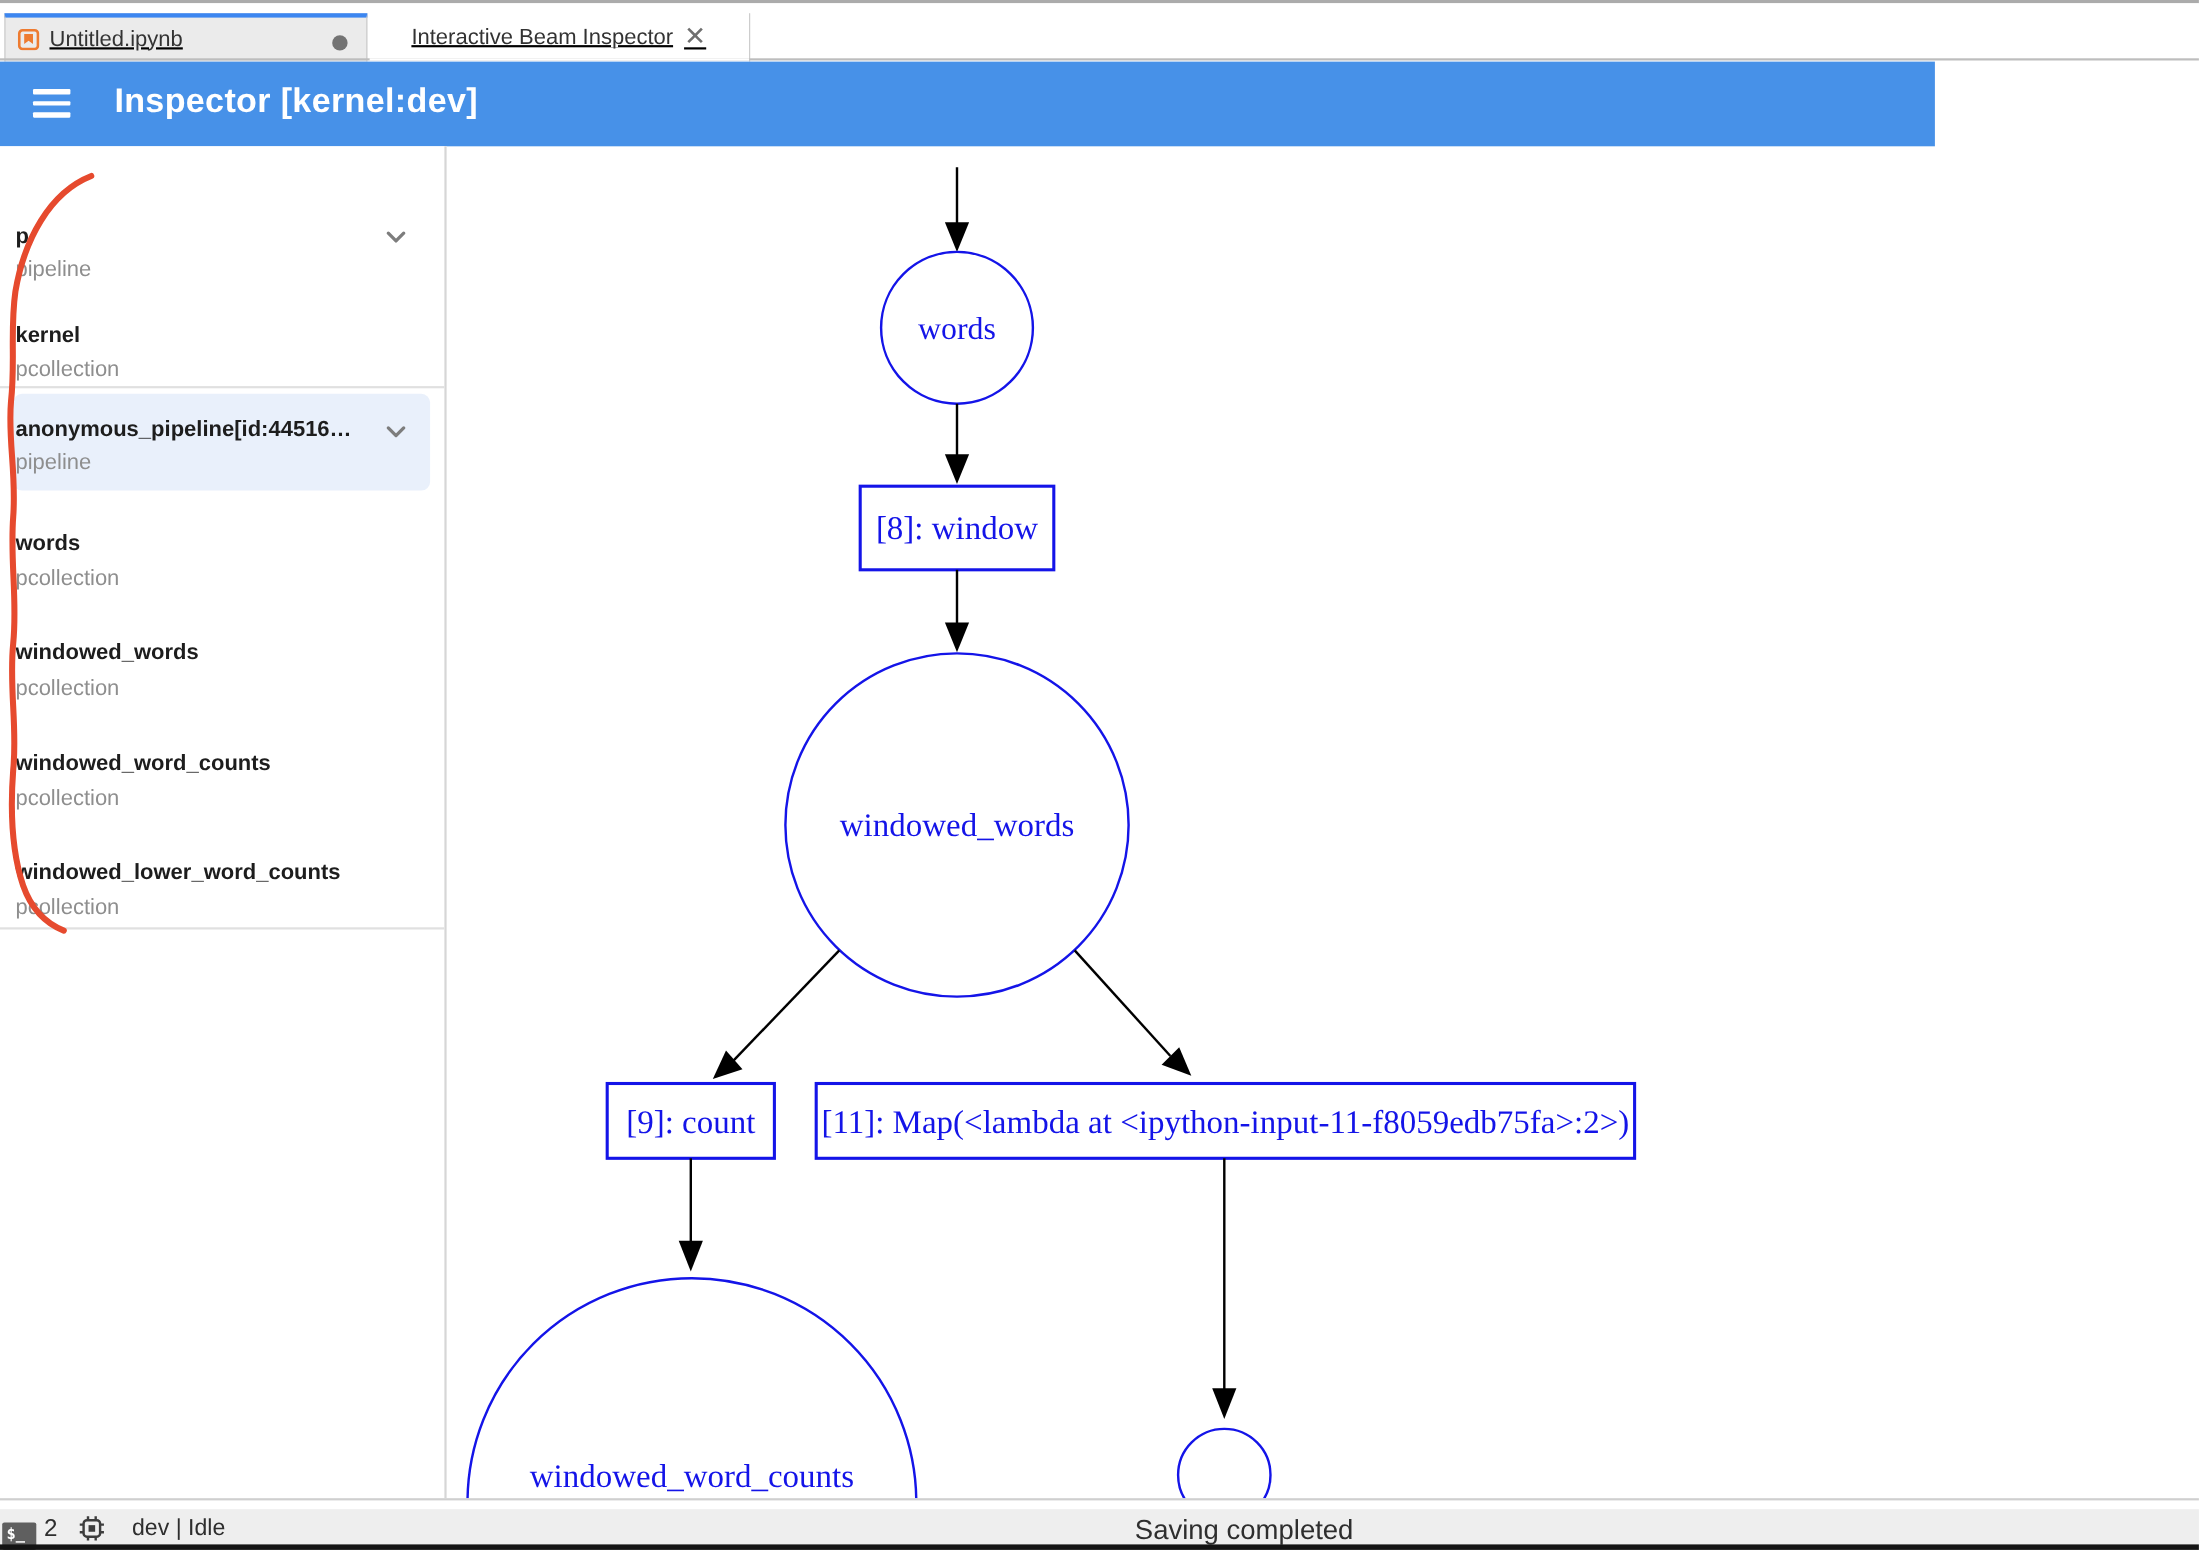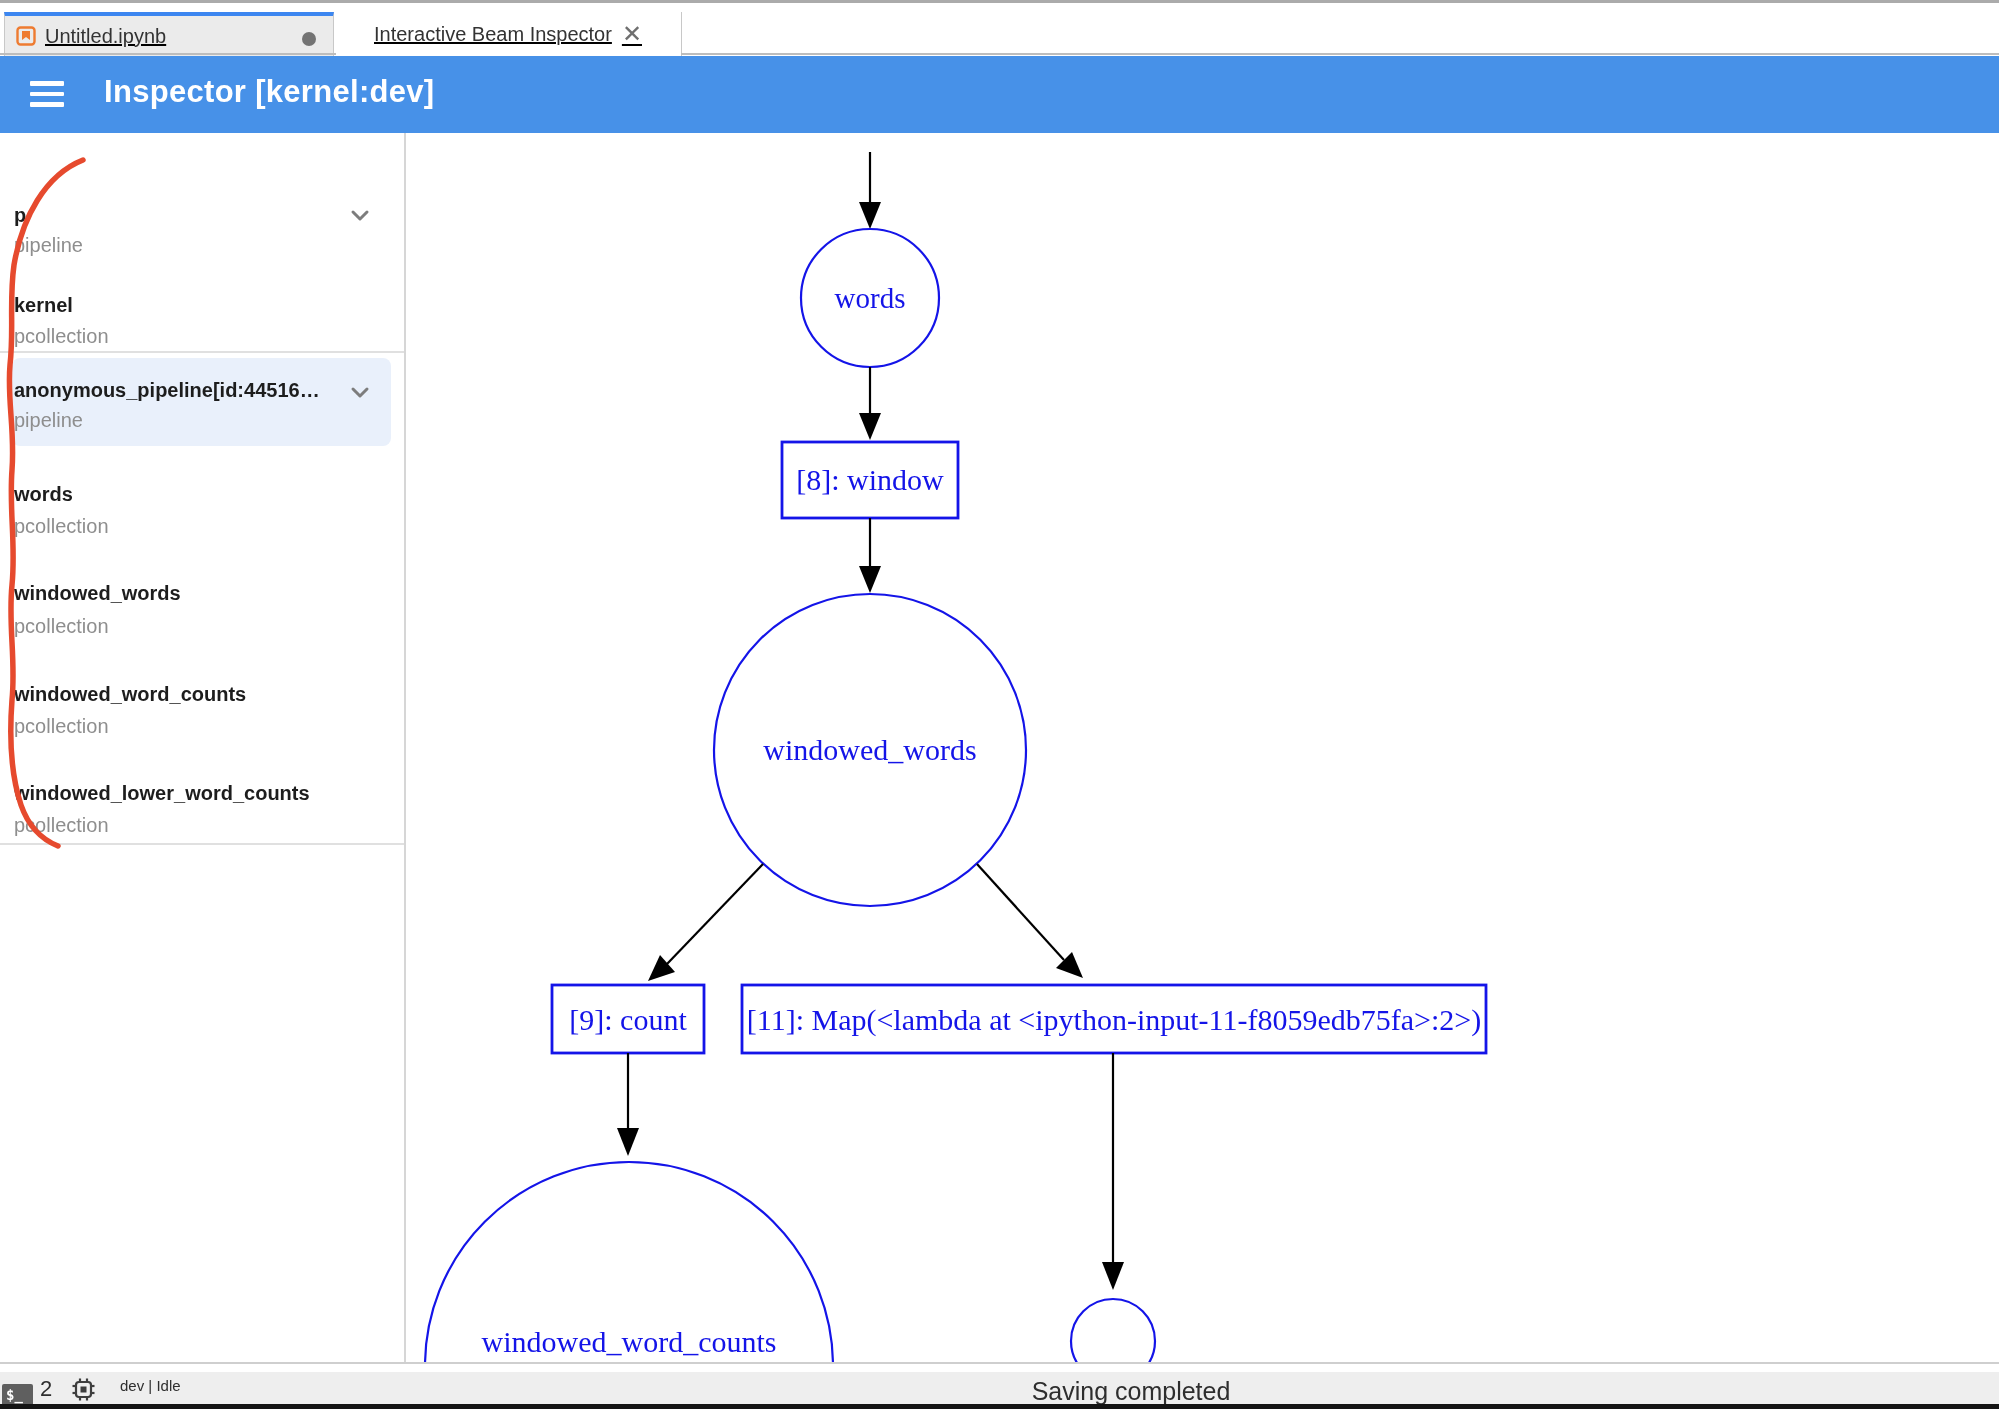--- a/index.html
+++ b/index.html
@@ -20,21 +20,21 @@
   #tab2 { left:335px; width:347px; background:#ffffff; border-right:1px solid #c8c8c8;
           justify-content:center; }
   #tab2-cover { top:53px; left:336px; width:345px; height:2px; background:#ffffff; }
   .tab-label { font-size:20px; color:#333333; white-space:nowrap; }
   #nb-icon { width:20px; height:20px; margin:0 9px 0 11px; }
   #dirty-dot { position:absolute; right:17px; top:16px; width:14px; height:14px;
                border-radius:50%; background:#737373; }
   #tab-close { font-size:24px; color:#6f6f6f; margin-left:10px; line-height:1; }
 
   
-  #appbar { top:56px; left:0; width:1999px; height:77px; background:#4791e8; }
+  #appbar { top:56px; left:0; width:1759px; height:77px; background:#4791e8; }
   #hamburger-icon { left:30px; top:25px; width:34px; height:26px; cursor:pointer; }
   #hamburger-icon span { position:absolute; left:0; width:34px; height:4.5px;
                          background:#ffffff; border-radius:1px; }
   #hamburger-icon span:nth-child(1){ top:0; }
   #hamburger-icon span:nth-child(2){ top:10.5px; }
   #hamburger-icon span:nth-child(3){ top:21px; }
   #appbar-title { left:104px; top:18px; font-size:31px; font-weight:700; color:#ffffff;
                   letter-spacing:0.3px; }
 
   
@@ -62,21 +62,21 @@
   
   #annotation-svg { position:absolute; left:0; top:133px; pointer-events:none; }
 
   
   #statusbar { top:1372px; left:0; width:1999px; height:33px; background:#eeeeee; }
   #terminal-icon { left:2px; top:1384px; width:31px; height:25px; background:#5f5f5f;
                    border-radius:2px; color:#ffffff; font-family:"DejaVu Sans Mono", monospace;
                    font-size:14px; font-weight:700; text-align:left; padding:3px 0 0 4px; }
   #terminal-count { left:40px; top:1376px; font-size:22px; color:#2e2e2e; }
   #kernel-icon { left:70px; top:1376px; width:27px; height:27px; }
-  #kernel-status { left:120px; top:1377px; font-size:15px; color:#2e2e2e; }
+  #kernel-status { left:120px; top:1377px; font-size:21px; color:#2e2e2e; }
   #status-message { left:1131px; top:1377px; transform:translateX(-50%);
                     font-size:25px; color:#2e2e2e; }
   #bottom-black-bar { top:1404px; left:0; width:1999px; height:5px; background:#141414; }
 </style>
 </head>
 <body>
 
 <div class="abs" id="top-line"></div>
 
 <div class="abs" id="tabbar">

